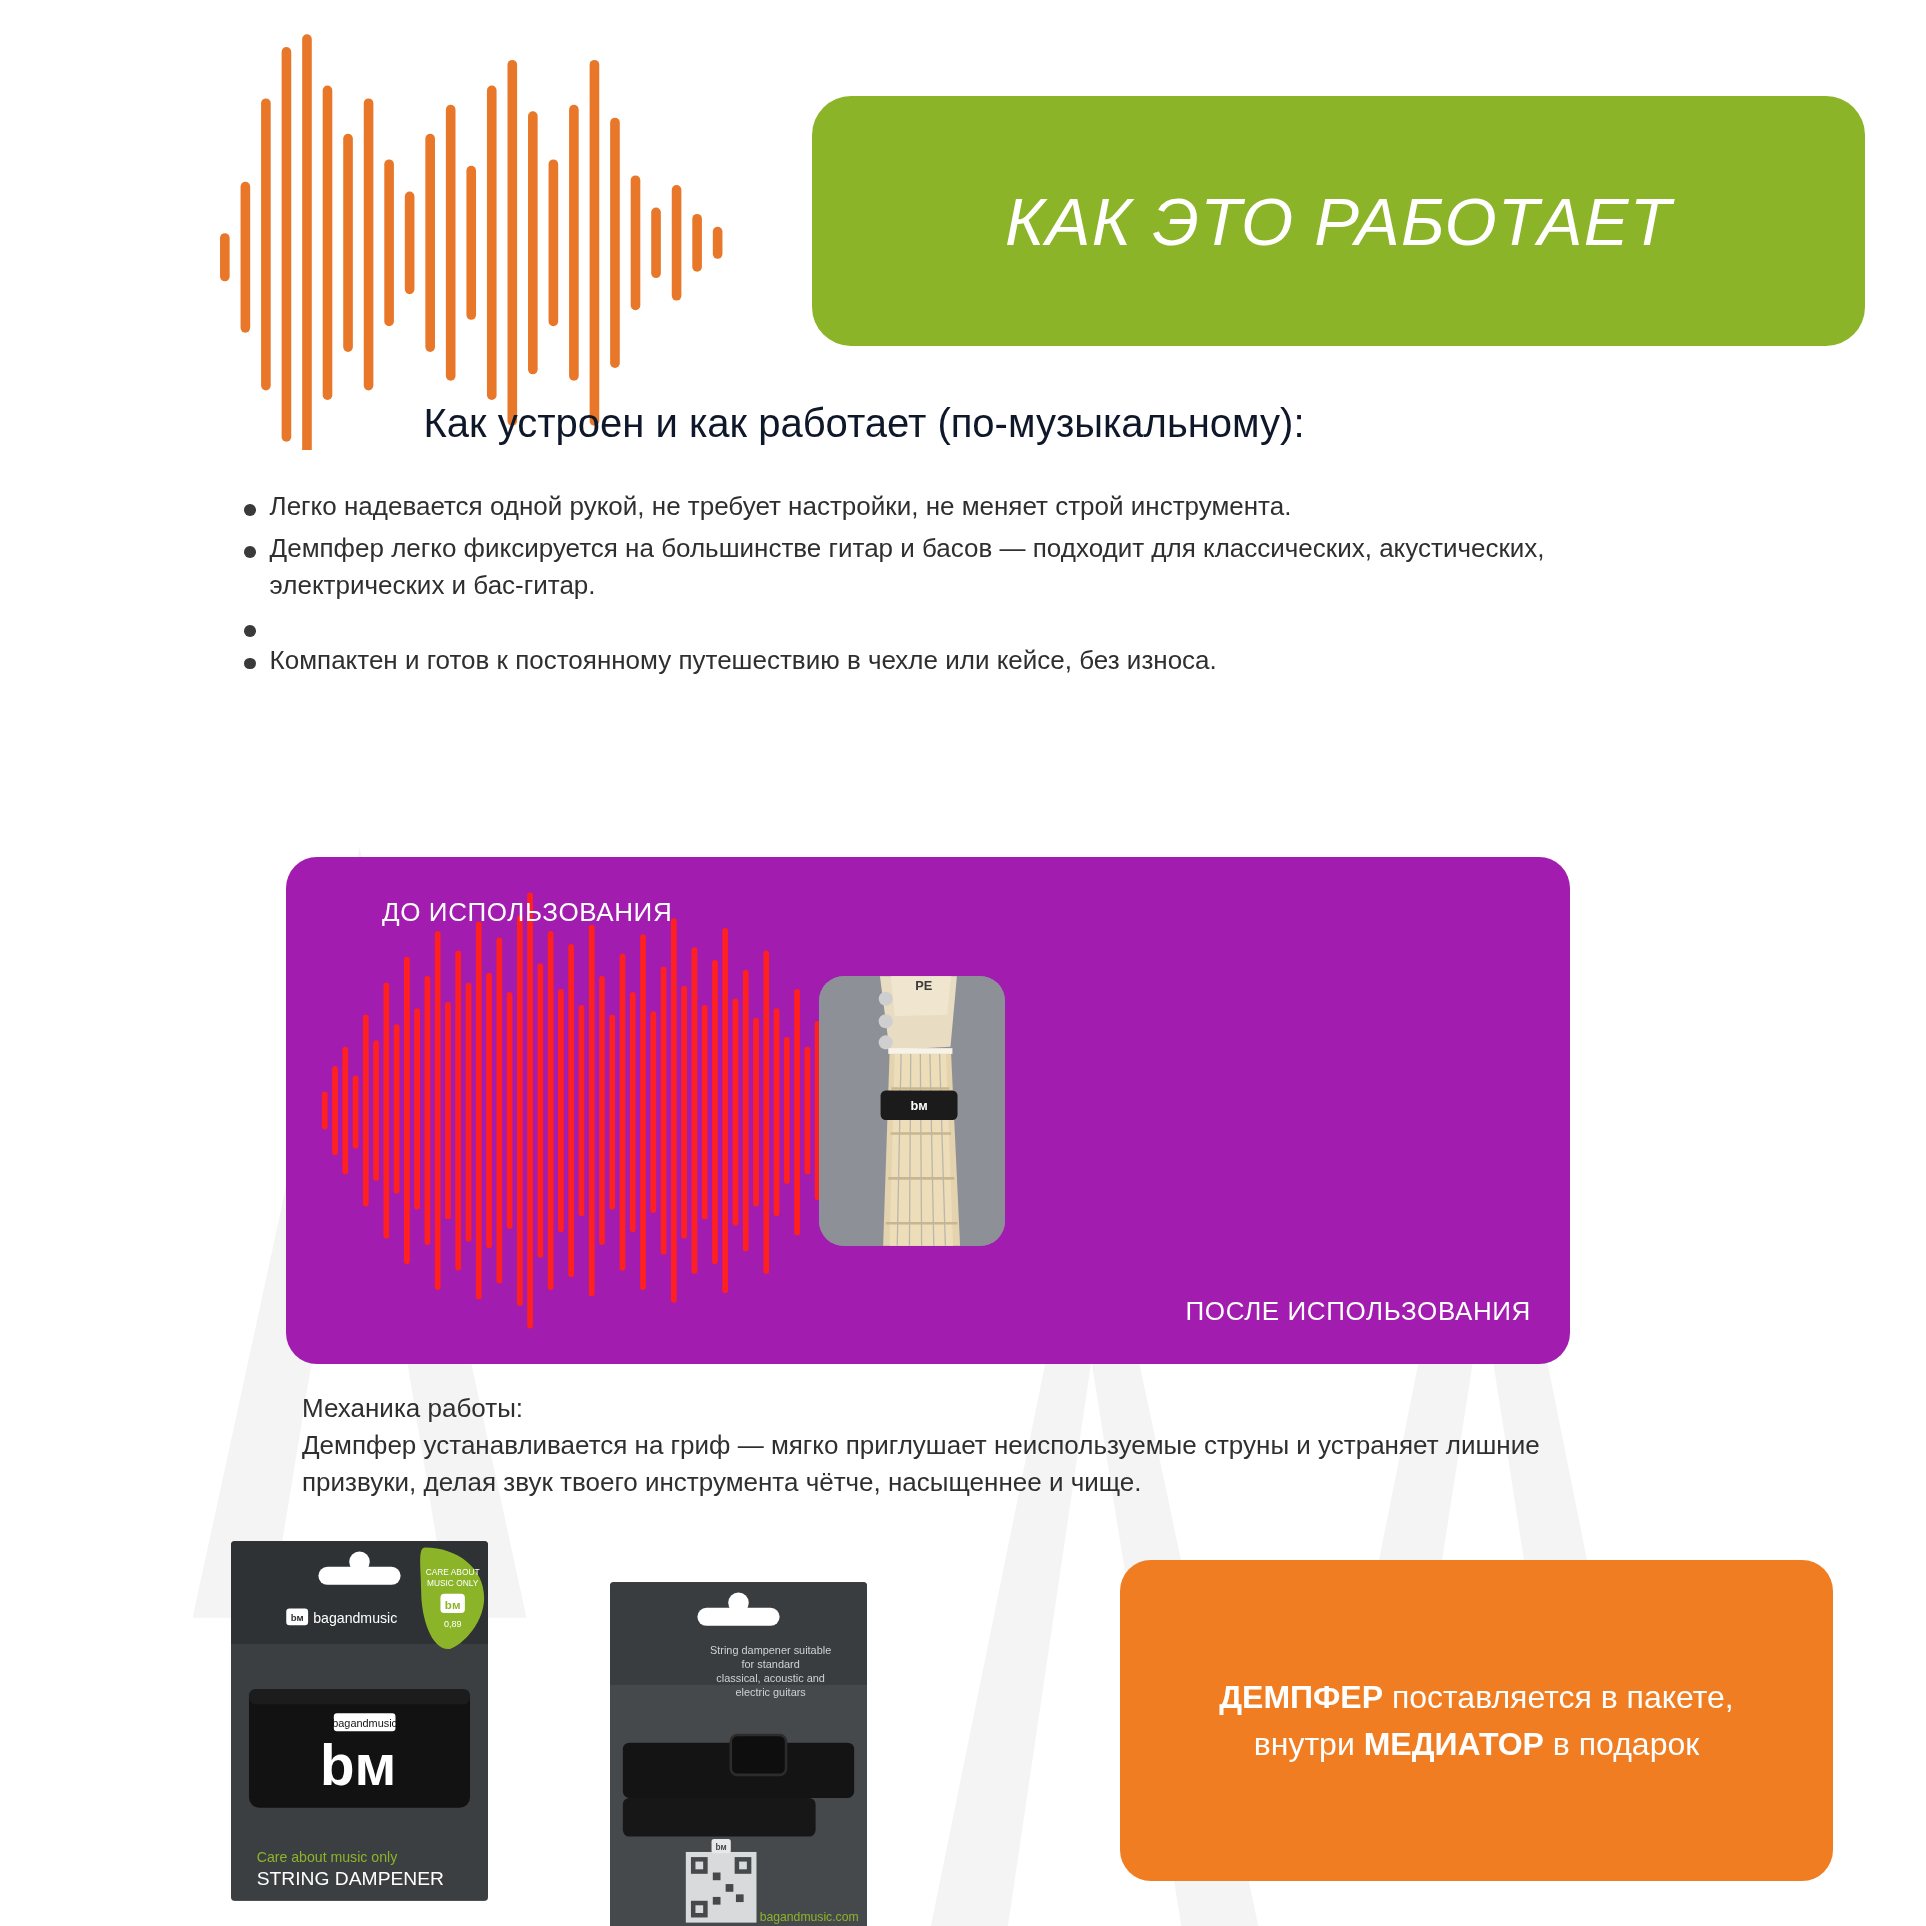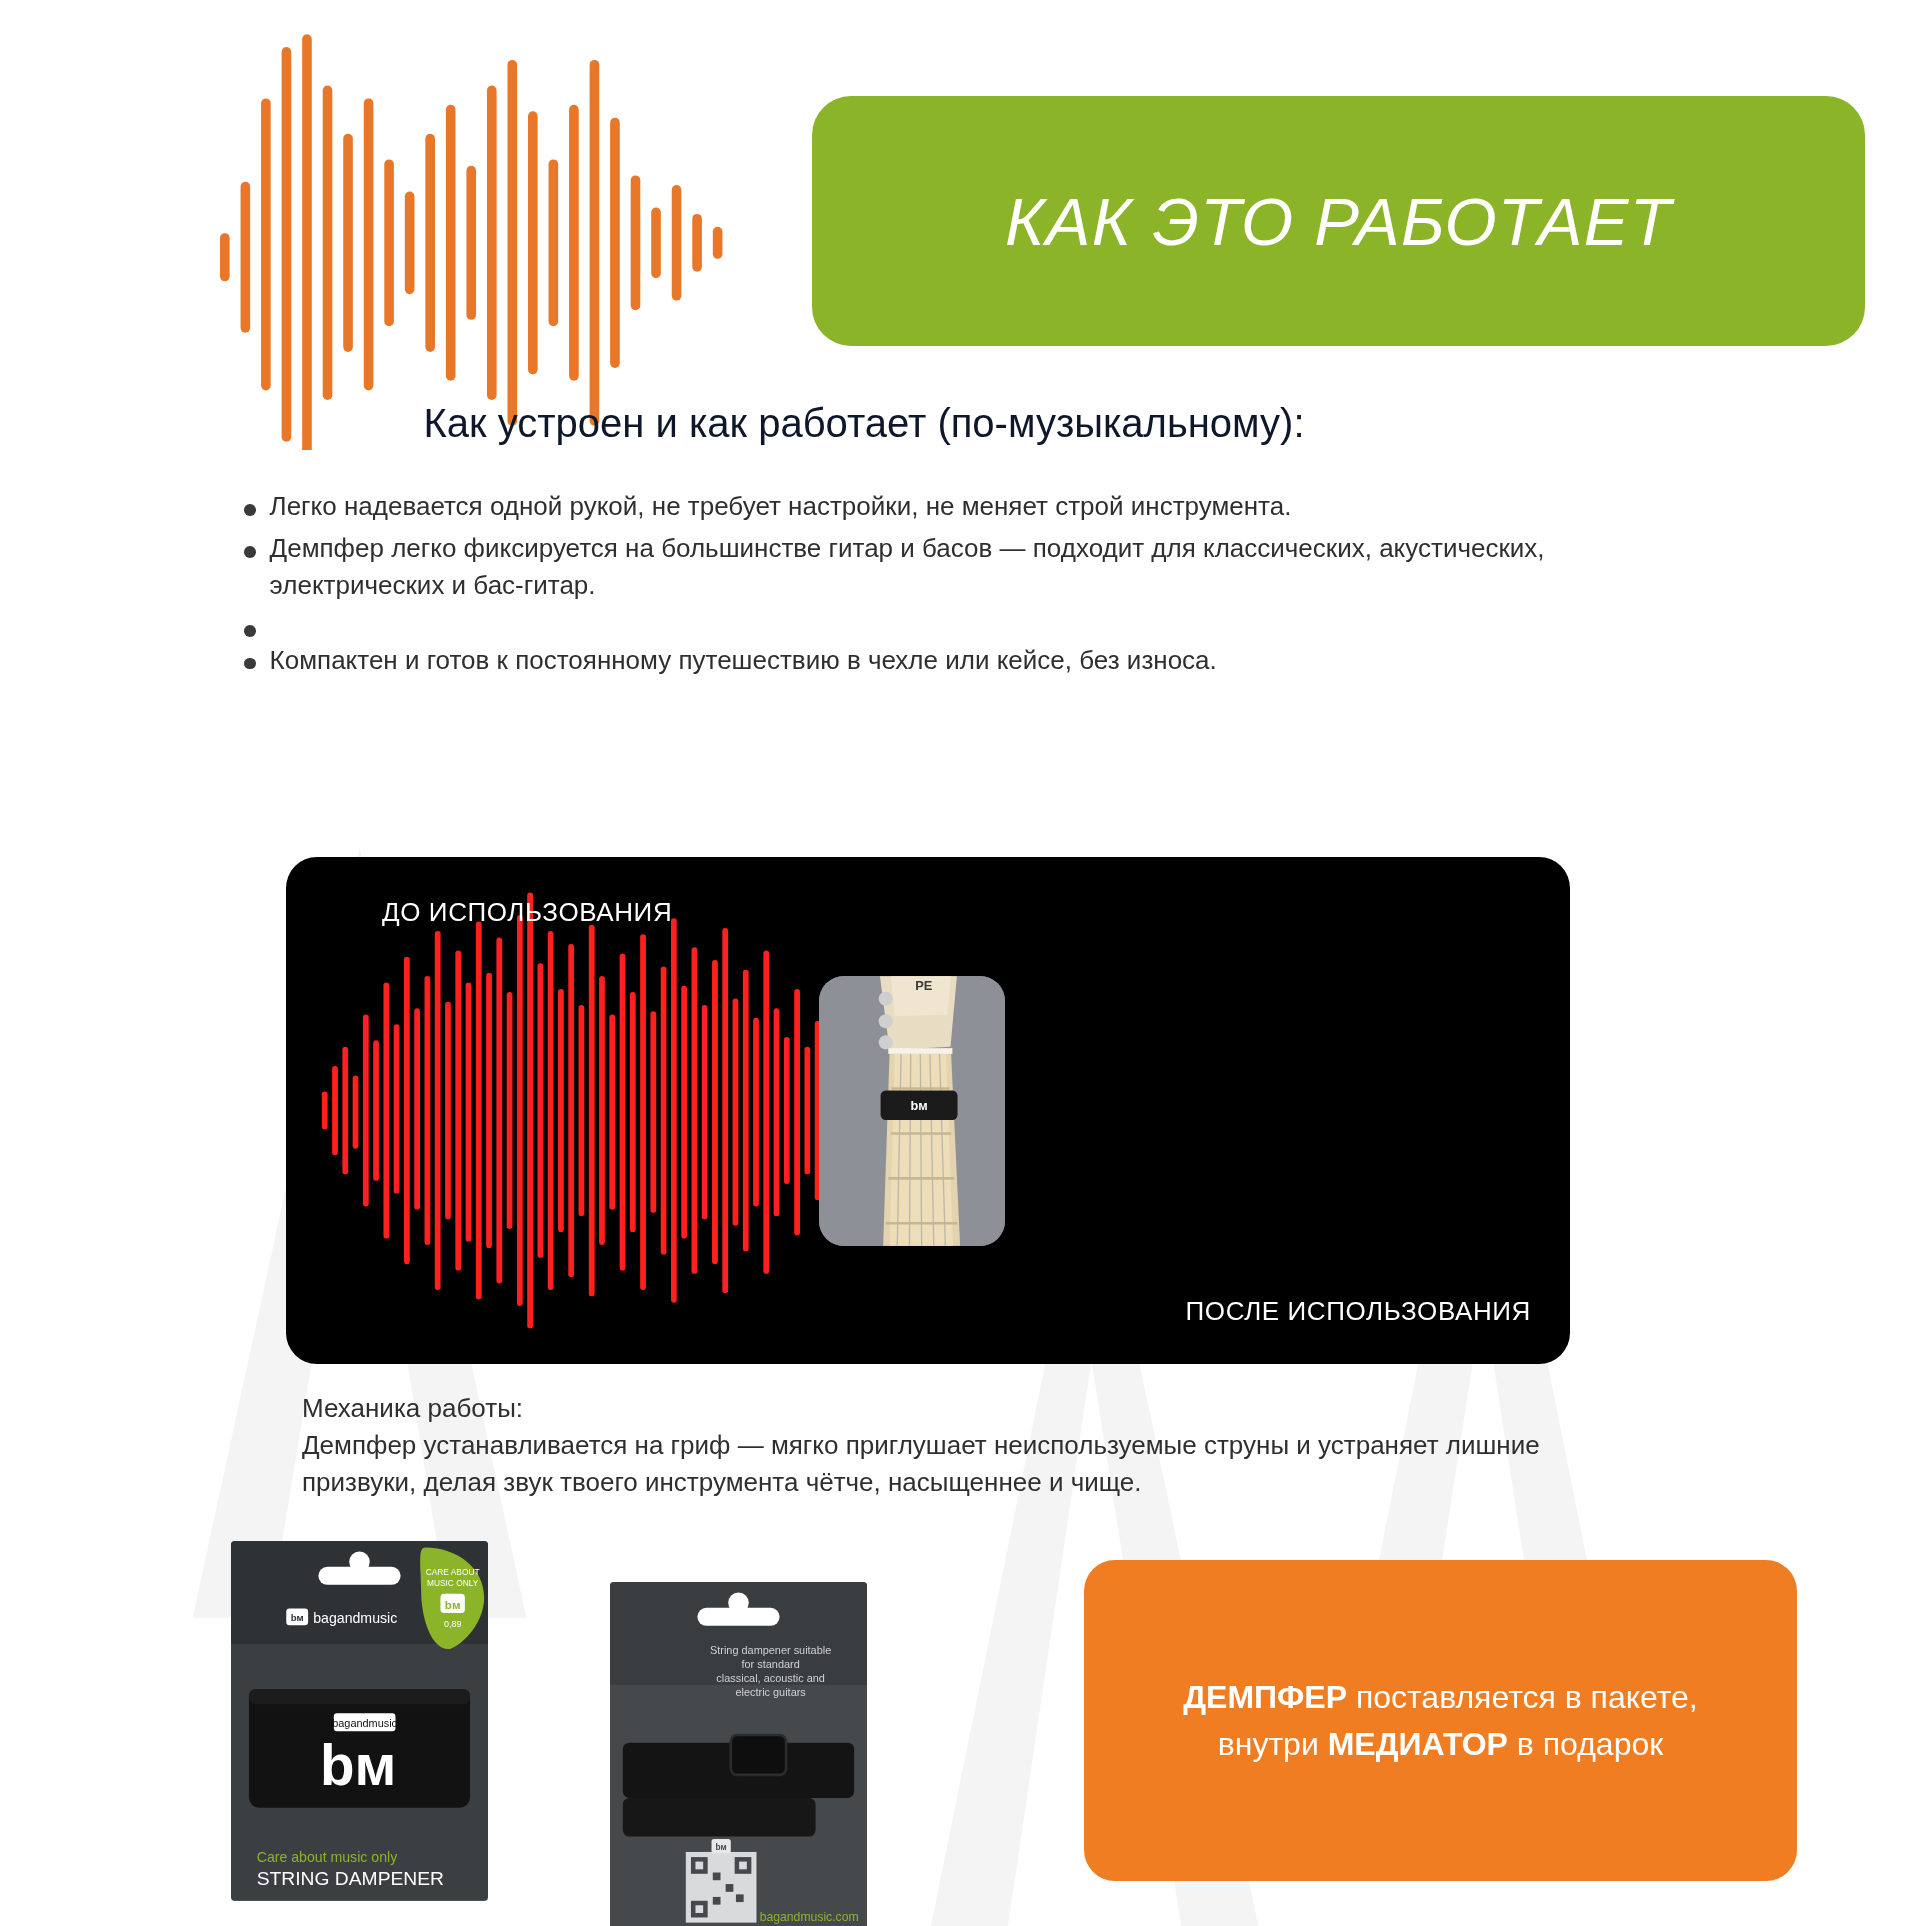--- a/index.html
+++ b/index.html
@@ -97,21 +97,21 @@
     color: #2f2f2f;
   }
 
   
   .panel {
     position: absolute;
     left: 286px;
     top: 857px;
     width: 1284px;
     height: 507px;
-    background: #000000;
+    background: #a21caf;
     border-radius: 31px;
     overflow: hidden;
     z-index: 3;
   }
   .panel-label {
     position: absolute;
     color: #ffffff;
     font-size: 26px;
     letter-spacing: 0.6px;
     z-index: 5;
@@ -168,21 +168,21 @@
     height: 360px;
     border-radius: 3.9px;
     overflow: hidden;
   }
   .pack-a { left: 19px; }
   .pack-b { left: 398px; margin-top: 41px; }
 
   
   .callout {
     position: absolute;
-    left: 1084px;
+    left: 1120px;
     top: 1560px;
     width: 713px;
     height: 321px;
     background: #f07d22;
     border-radius: 31px;
     z-index: 3;
     display: flex;
     align-items: center;
     justify-content: center;
     text-align: center;

